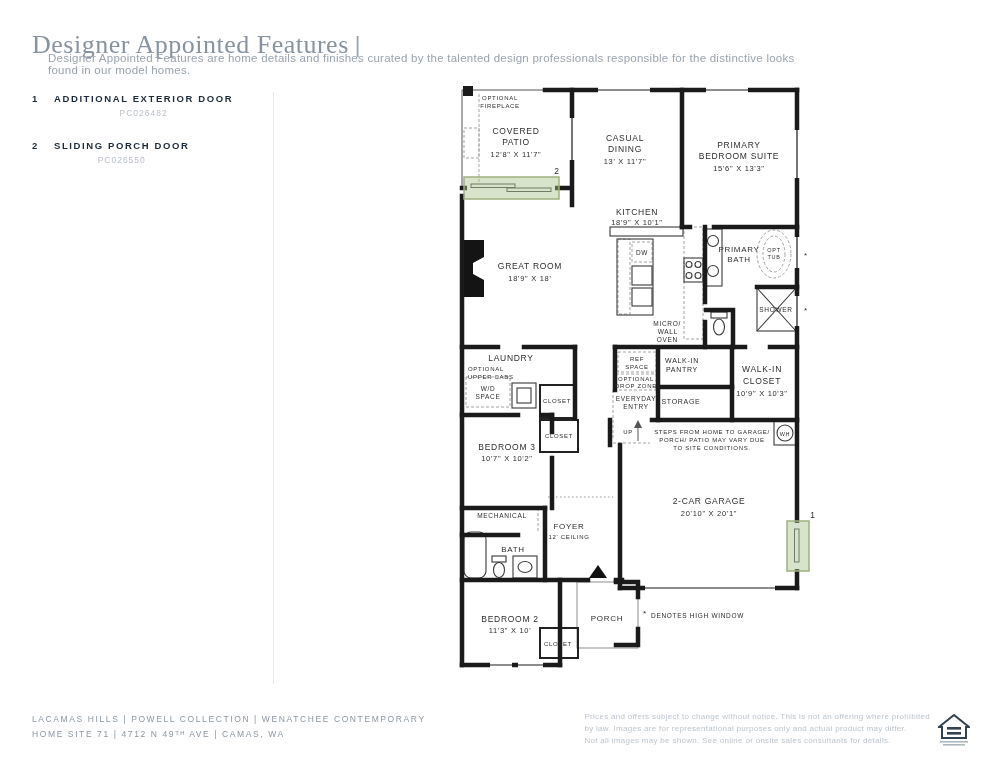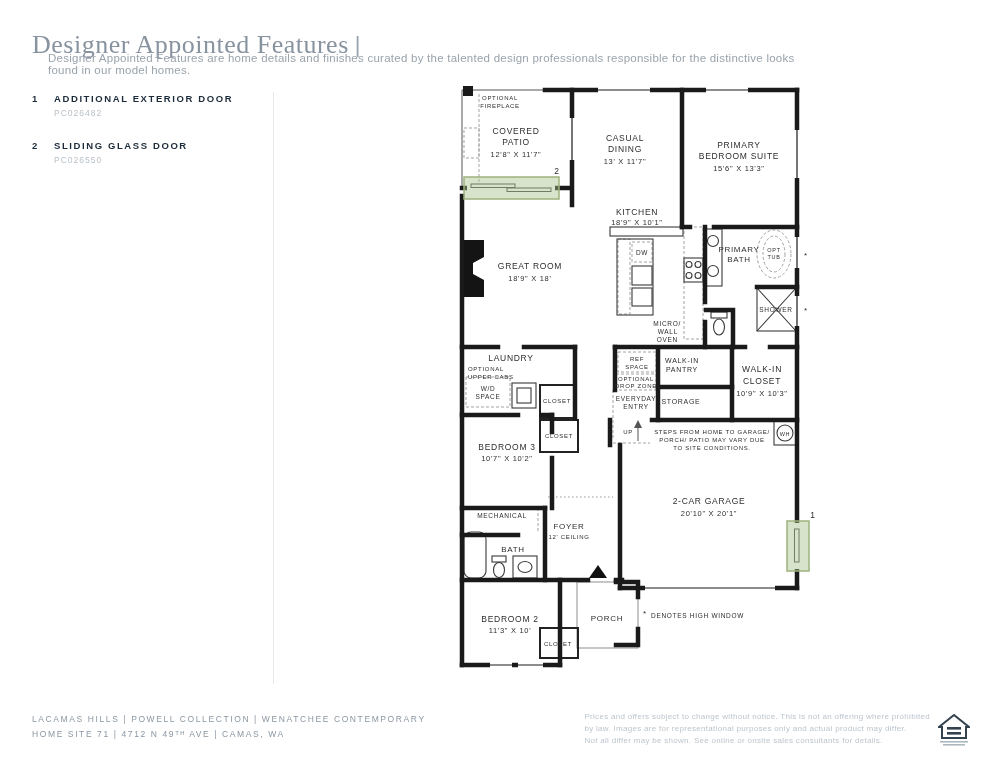--- a/index.html
+++ b/index.html
@@ -11,21 +11,21 @@
   .header{position:absolute;left:32px;top:30px;display:flex;align-items:baseline;gap:6px;}
   .title{font-family:"Liberation Serif", serif;font-size:26px;color:#8893a0;font-weight:400;letter-spacing:.5px;}
   .title-divider{color:#9aa4ae;font-size:22px;font-weight:300;position:relative;top:-1px;}
   .tagline{font-size:15px;color:#1c2b3a;letter-spacing:3.2px;font-weight:500;}
   .description{position:absolute;left:32px;top:52px;width:760px;font-size:11.5px;letter-spacing:.25px;color:#9aa3ac;margin-left:16px;}
   
   .sidebar{position:absolute;left:32px;top:93px;width:230px;}
   .feature{display:flex;gap:12px;margin-bottom:22px;}
   .fnum{font-size:9.5px;font-weight:bold;color:#1c2b3a;letter-spacing:1px;width:10px;}
   .flabel{font-size:9.5px;font-weight:bold;color:#1c2b3a;letter-spacing:1.6px;}
-  .fcode{font-size:8.5px;color:#b9c0c7;letter-spacing:1px;margin-top:4px;}
+  .fcode{font-size:8.5px;color:#b9c0c7;letter-spacing:1px;margin-top:4px;text-align:center;}
   .vdivider{position:absolute;left:273px;top:92px;width:1px;height:592px;background:#e7eaec;}
   
   .plan-svg{position:absolute;left:440px;top:80px;width:390px;height:600px;}
   .plan-svg text{font-family:"Liberation Sans", sans-serif;fill:#2d2d2d;letter-spacing:.7px;}
   .t85{font-size:8.5px;}.t8{font-size:8px;}.t75{font-size:7.5px;}.t7{font-size:7px;}
   .t65{font-size:6.5px;}.t6{font-size:6px;}.t55{font-size:5.5px;}
   .gry{fill:#a8aeb2;}.mk{fill:#8a9297;font-size:8.5px;}
   
   .footer-left{position:absolute;left:32px;top:714px;}
   .footer-left div{font-size:8.5px;color:#8a96a2;letter-spacing:1.6px;margin-bottom:5px;}
@@ -46,21 +46,21 @@
   <div class="feature">
     <span class="fnum">1</span>
     <div>
       <div class="flabel">ADDITIONAL EXTERIOR DOOR</div>
       <div class="fcode">PC026482</div>
     </div>
   </div>
   <div class="feature">
     <span class="fnum">2</span>
     <div>
-      <div class="flabel">SLIDING GLASS DOOR</div>
+      <div class="flabel">SLIDING PORCH DOOR</div>
       <div class="fcode">PC026550</div>
     </div>
   </div>
 </div>
 <div class="vdivider"></div>
 
 <svg class="plan-svg" viewBox="440 80 390 600">
 
   <g stroke="#555" stroke-width="1" fill="none">
     <path d="M462 90 H545 M462 90 V186"></path>
@@ -282,21 +282,21 @@
   </g>
 </svg>
 
 <div class="footer-left">
   <div>LACAMAS HILLS   |   POWELL COLLECTION   |   WENATCHEE CONTEMPORARY</div>
   <div>HOME SITE 71   |   4712 N 49ᵀᴴ AVE   |   CAMAS, WA</div>
 </div>
 <div class="footer-right">
   <div>Prices and offers subject to change without notice. This is not an offering where prohibited</div>
   <div>by law. Images are for representational purposes only and actual product may differ.</div>
-  <div>Not all differ may be shown. See online or onsite sales consultants for details.</div>
+  <div>Not all images may be shown. See online or onsite sales consultants for details.</div>
 </div>
 <svg class="eh-logo" viewBox="0 0 32 34">
   <polygon points="16,1 1,13 4,13 4,24 28,24 28,13 31,13" fill="none" stroke="#33424f" stroke-width="2"></polygon>
   <rect x="9" y="13" width="14" height="2.6" fill="#33424f"></rect>
   <rect x="9" y="18" width="14" height="2.6" fill="#33424f"></rect>
   <rect x="2" y="27" width="28" height="1.6" fill="#aeb8bf"></rect>
   <rect x="5" y="30" width="22" height="1.6" fill="#aeb8bf"></rect>
 </svg>
 
 </body></html>

